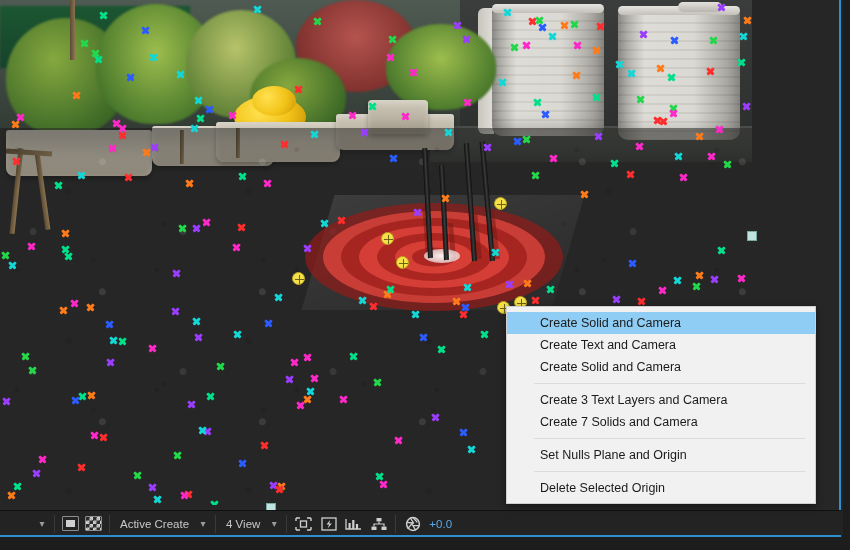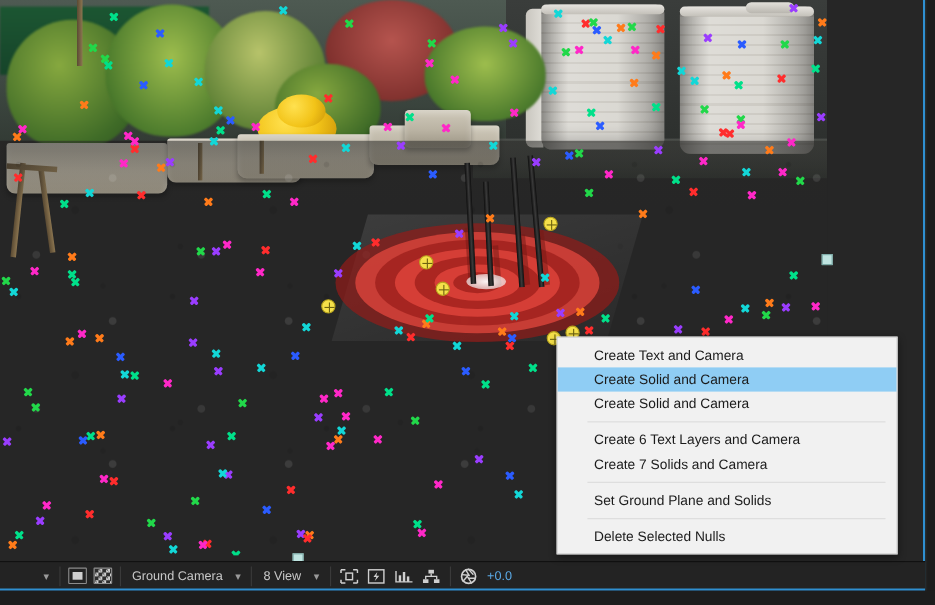--- a/index.html
+++ b/index.html
@@ -539,52 +539,52 @@
     </div>
 
     <div id="right-strip"></div>
     <div id="below-strip"></div>
 
     <div class="handle" style="left:747px; top:231px;"></div>
     <div class="handle" style="left:266px; top:503px;"></div>
   </div>
 
   <div id="context-menu">
+      <div class="mi selected">Create Solid and Camera</div>
       <div class="mi">Create Text and Camera</div>
-      <div class="mi selected">Create Solid and Camera</div>
       <div class="mi">Create Solid and Camera</div>
       <div class="msep"></div>
-      <div class="mi">Create 6 Text Layers and Camera</div>
+      <div class="mi">Create 3 Text Layers and Camera</div>
       <div class="mi">Create 7 Solids and Camera</div>
       <div class="msep"></div>
-      <div class="mi">Set Ground Plane and Solids</div>
+      <div class="mi">Set Nulls Plane and Origin</div>
       <div class="msep"></div>
-      <div class="mi">Delete Selected Nulls</div>
+      <div class="mi">Delete Selected Origin</div>
     </div>
 
   <div id="toolbar">
     <div style="width:34px"></div>
 
     <div class="chev">▾</div>
 
     <div class="tb-sep"></div>
 
     <div class="icon-box">
       <div class="inner"></div>
     </div>
     <div class="checker"></div>
 
     <div class="tb-sep"></div>
 
-    <span class="tb-label">Ground Camera</span>
+    <span class="tb-label">Active Create</span>
     <div class="chev">▾</div>
 
     <div class="tb-sep"></div>
 
-    <span class="tb-label">8 View</span>
+    <span class="tb-label">4 View</span>
     <div class="chev">▾</div>
 
     <div class="tb-sep"></div>
 
     <div class="tb-icon">
       <svg width="17" height="14" viewBox="0 0 17 14">
         <path d="M1 1h4M12 1h4M1 13h4M12 13h4M1 1v3M16 1v3M1 13v-3M16 13v-3" stroke="#cfcfcf" stroke-width="1.4" fill="none"></path>
         <rect x="5.5" y="4" width="6" height="6" fill="none" stroke="#cfcfcf" stroke-width="1.3"></rect>
       </svg>
     </div>

